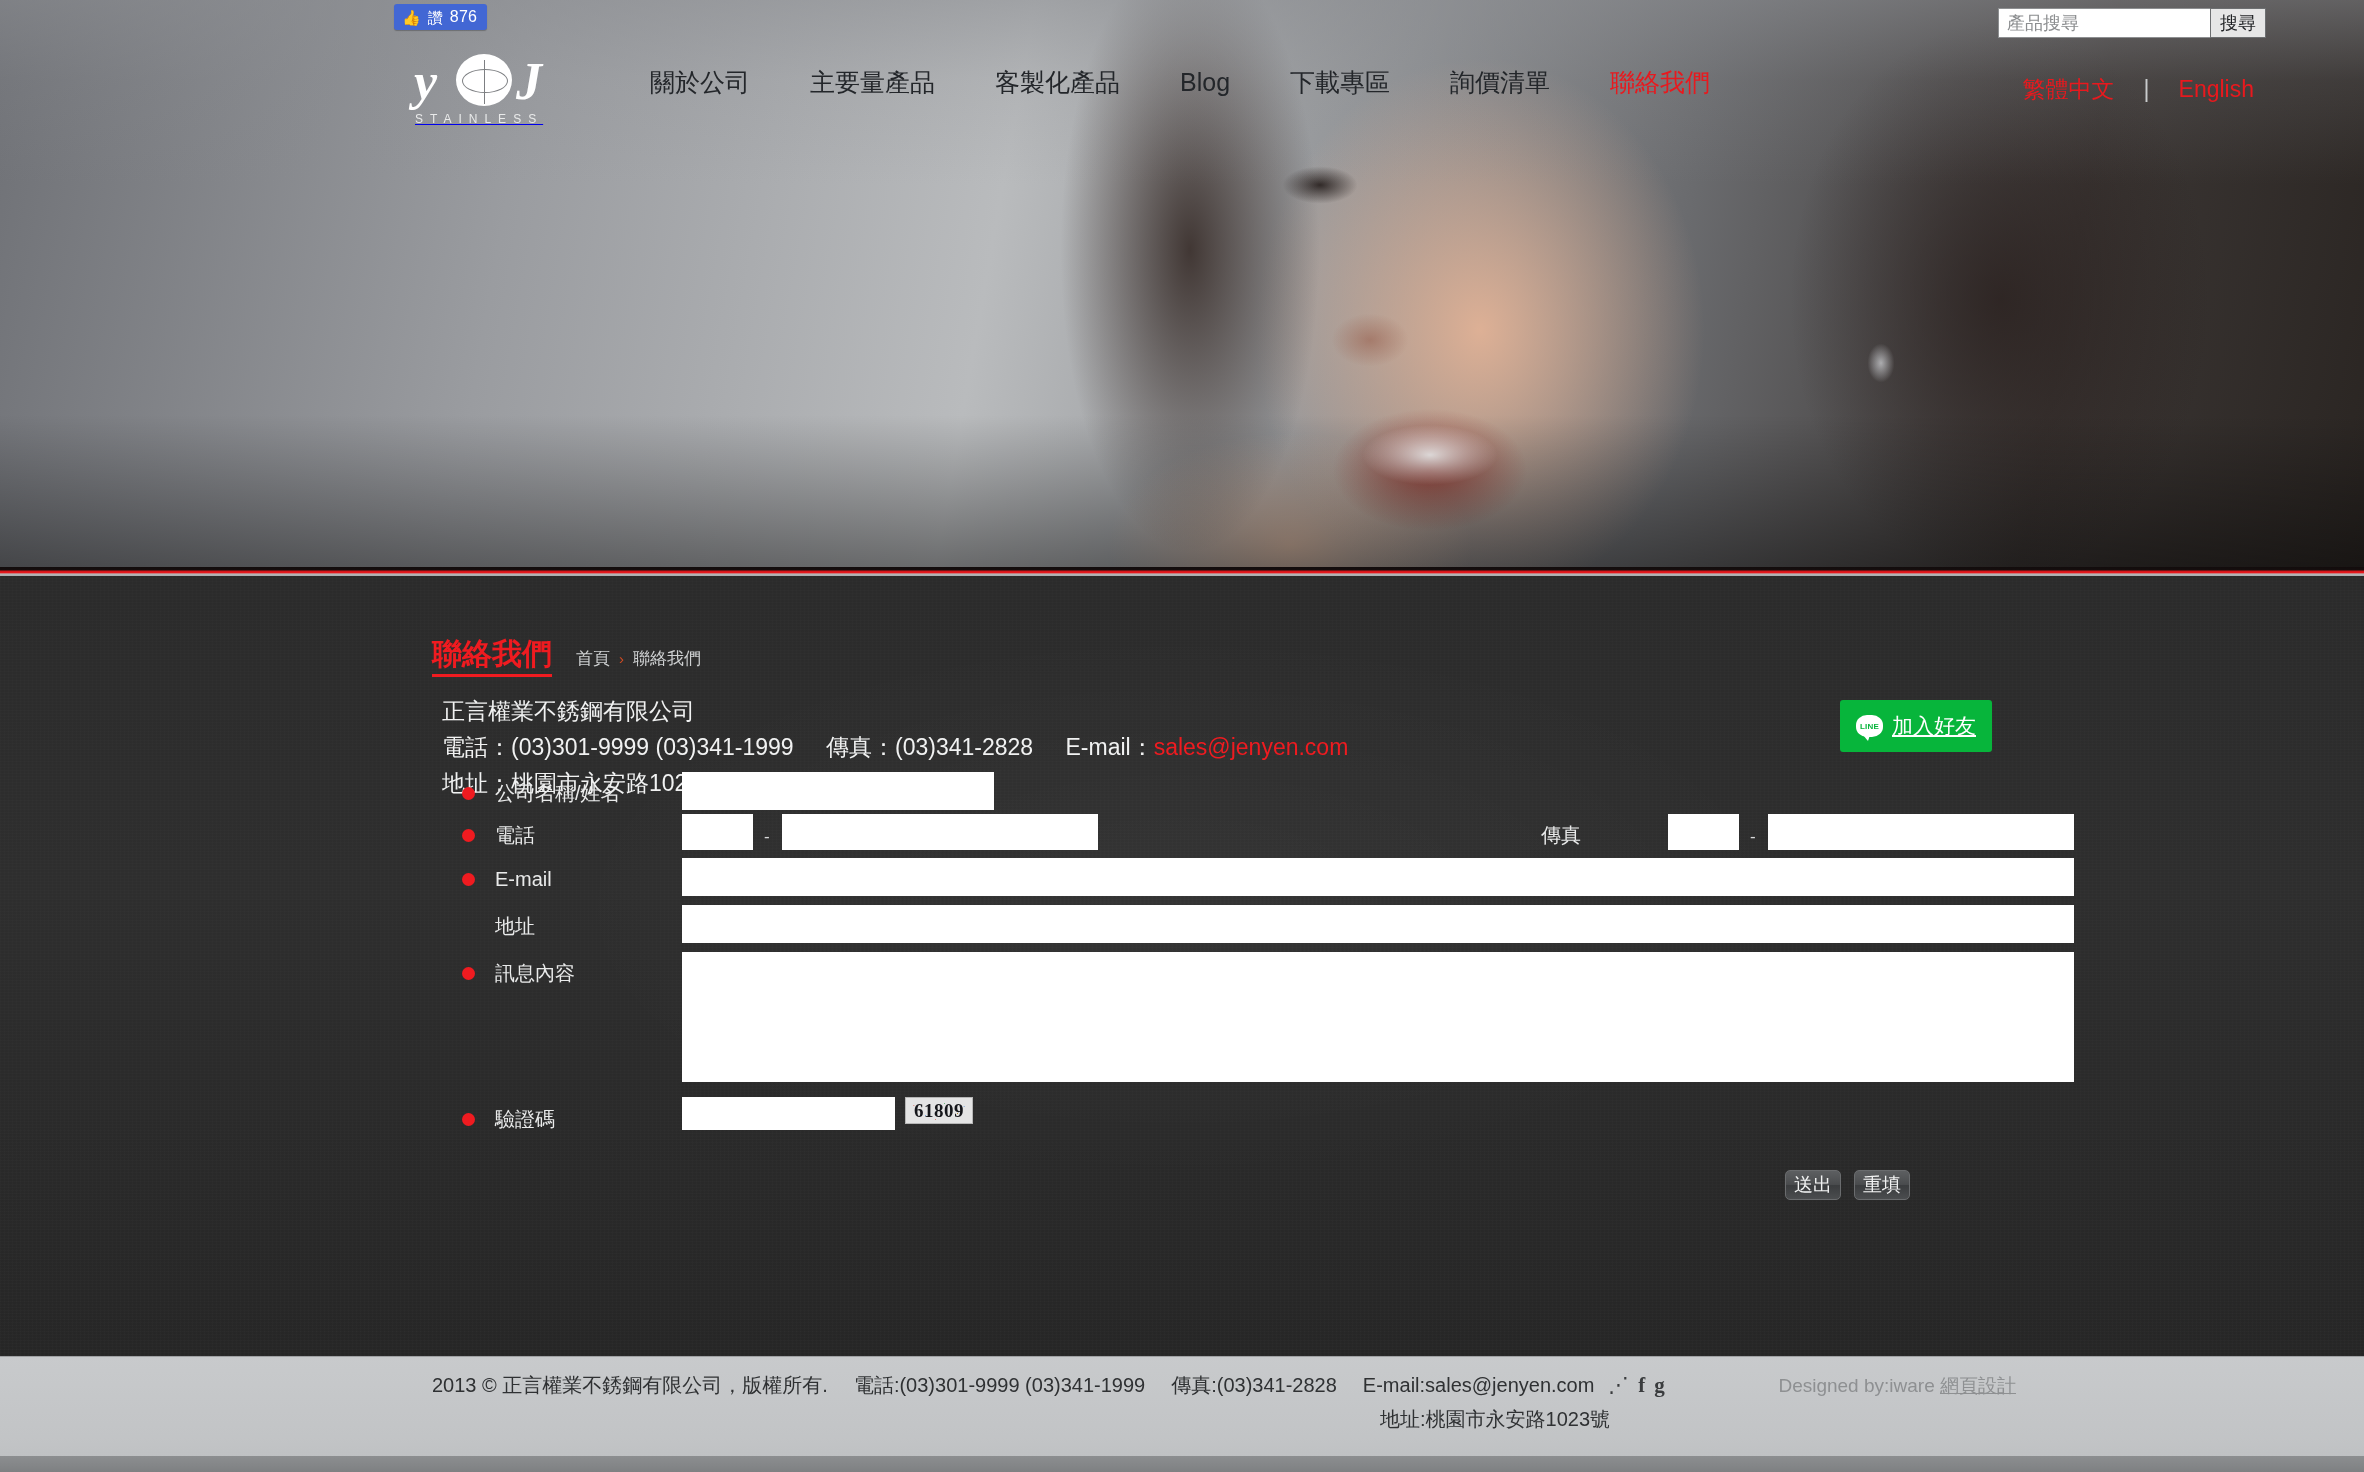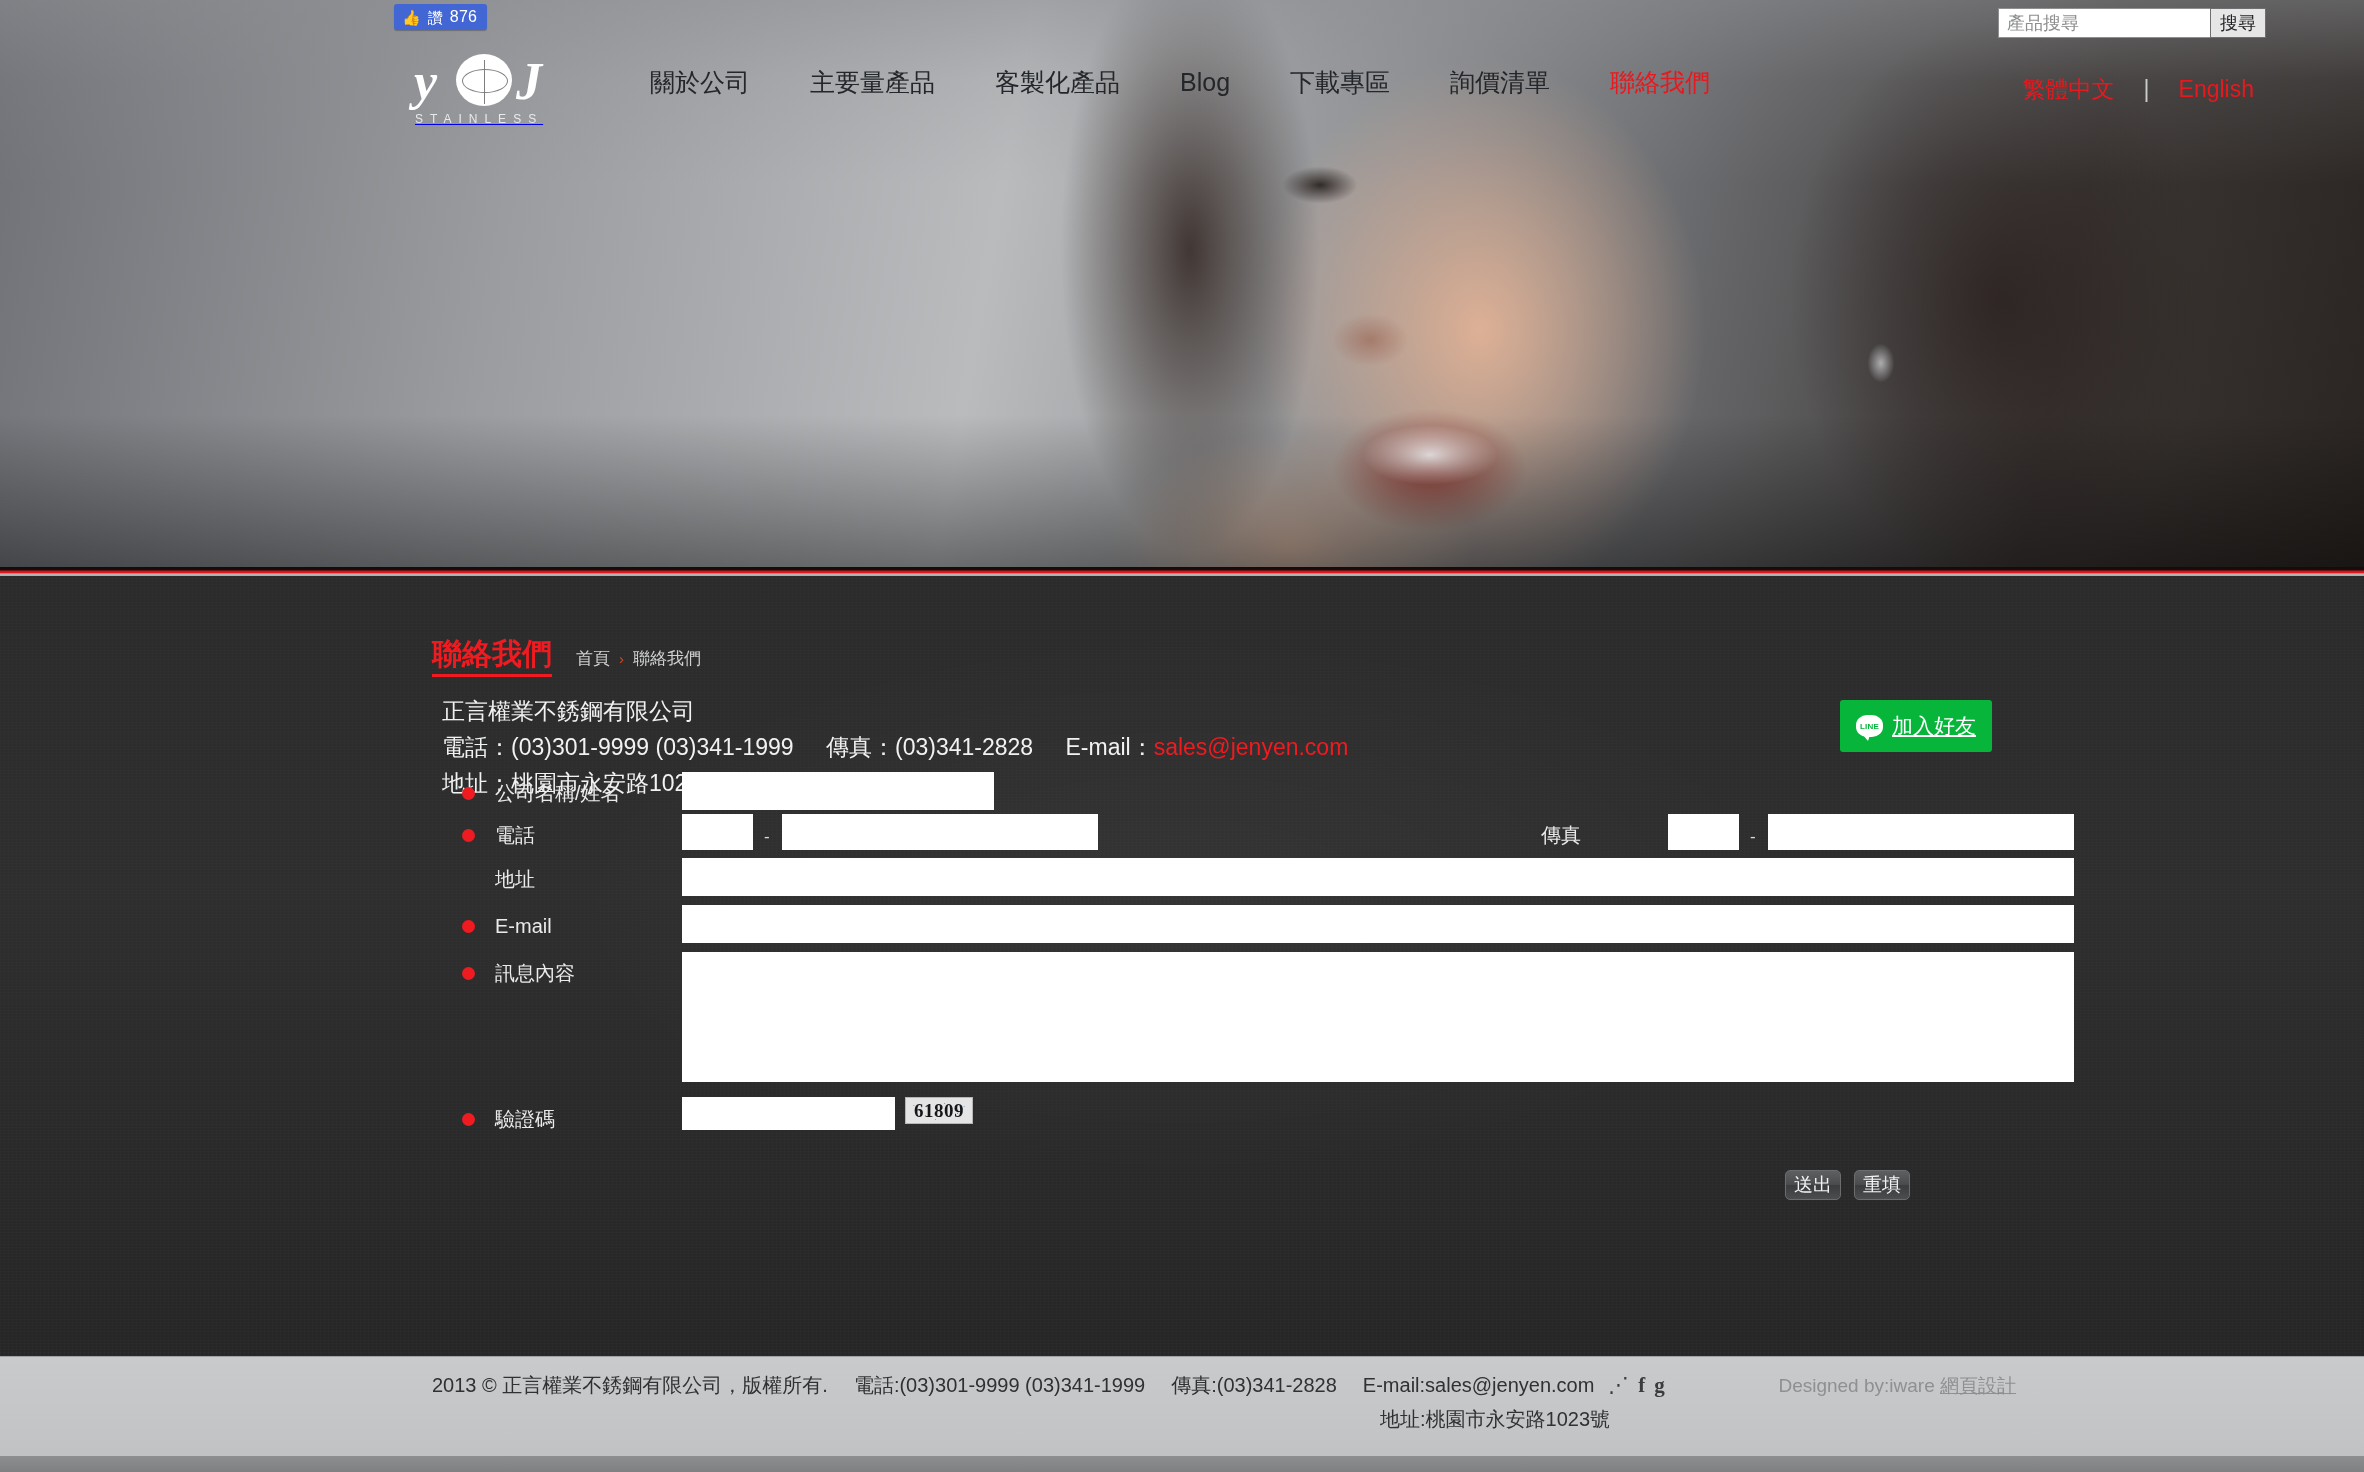--- a/index.html
+++ b/index.html
@@ -345,30 +345,30 @@
             <i class="dot blank"></i>
             <span>傳真</span>
           </div>
           <input class="fin" style="left: 1236px; top: 0px; width: 71px; height: 36px;">
           <span class="dash" style="left:1318px; top:14px">-</span>
           <input class="fin" style="left: 1336px; top: 0px; width: 306px; height: 36px;">
         </div>
 
         <div class="frow" style="height:47px">
           <div class="flabel" style="top:11px">
+            <i class="dot"></i>
+            <span>E-mail</span>
+          </div>
+          <input class="fin" style="left: 250px; top: 0px; width: 1392px; height: 38px;">
+        </div>
+
+        <div class="frow" style="height:47px">
+          <div class="flabel" style="top:11px">
             <i class="dot blank"></i>
             <span>地址</span>
-          </div>
-          <input class="fin" style="left: 250px; top: 0px; width: 1392px; height: 38px;">
-        </div>
-
-        <div class="frow" style="height:47px">
-          <div class="flabel" style="top:11px">
-            <i class="dot"></i>
-            <span>E-mail</span>
           </div>
           <input class="fin" style="left: 250px; top: 0px; width: 1392px; height: 38px;">
         </div>
 
         <div class="frow" style="height:142px">
           <div class="flabel" style="top:11px">
             <i class="dot"></i>
             <span>訊息內容</span>
           </div>
           <textarea class="fin" style="left: 250px; top: 0px; width: 1392px; height: 130px; resize: none;"></textarea>

